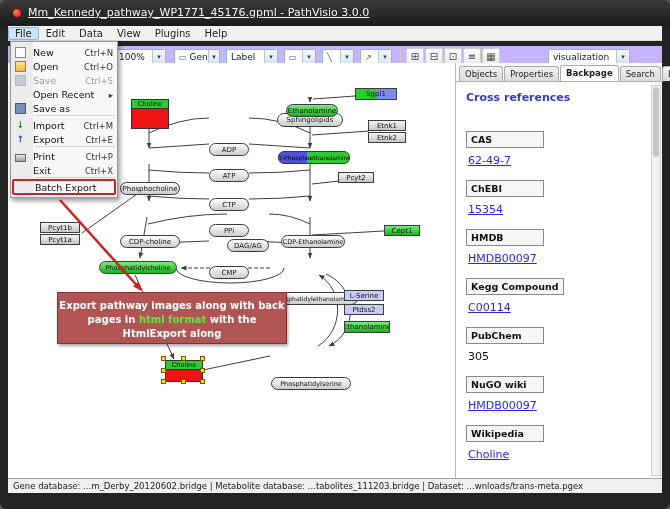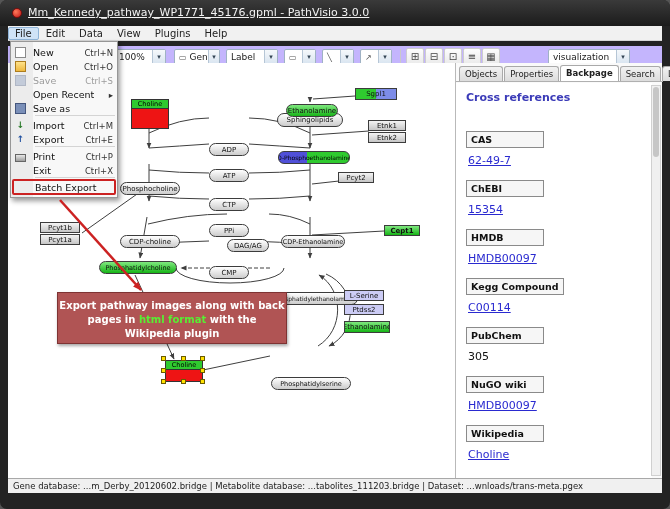--- a/index.html
+++ b/index.html
@@ -213,21 +213,21 @@
     <div class="pn gene" style="left:360px;top:69px;width:38px;height:11px;">Etnk2</div>
     <div class="pn met" style="left:201px;top:75px;width:40px;height:13px;">ATP</div>
     <div class="pn met" style="left:112px;top:88px;width:60px;height:13px;">Phosphocholine</div>
     <div class="pn split-bg" style="left:270px;top:88px;width:72px;height:13px;font-size:6px;">O-Phosphoethanolamine</div>
     <div class="pn met" style="left:201px;top:104px;width:40px;height:13px;">CTP</div>
     <div class="pn gene" style="left:330px;top:109px;width:36px;height:11px;">Pcyt2</div>
     <div class="pn met" style="left:201px;top:130px;width:40px;height:13px;">PPi</div>
     <div class="pn met" style="left:112px;top:141px;width:60px;height:13px;">CDP-choline</div>
     <div class="pn met" style="left:219px;top:145px;width:42px;height:13px;">DAG/AG</div>
     <div class="pn met" style="left:273px;top:141px;width:64px;height:13px;font-size:6.5px;">CDP-Ethanolamine</div>
-    <div class="pn gene ngreenbox" style="left:376px;top:162px;width:36px;height:11px;font-weight:bold;">Cept1</div>
+    <div class="pn gene ngreenbox" style="left:376px;top:162px;width:36px;height:11px;">Cept1</div>
     <div class="pn gene" style="left:32px;top:159px;width:40px;height:11px;">Pcyt1b</div>
     <div class="pn gene" style="left:32px;top:171px;width:40px;height:11px;">Pcyt1a</div>
     <div class="pn met" style="left:201px;top:172px;width:40px;height:13px;">CMP</div>
     <div class="pn ngreen" style="left:91px;top:198px;width:78px;height:13px;font-size:6.5px;">Phosphatidylcholine</div>
     <div class="pn met" style="left:262px;top:198px;width:88px;height:13px;font-size:6px;">Phosphatidylethanolamine</div>
     <div class="pn met" style="left:183px;top:217px;width:32px;height:13px;">SAH</div>
     <div class="pn met" style="left:223px;top:217px;width:32px;height:13px;">SAM</div>
     <div class="pn lav" style="left:336px;top:227px;width:40px;height:11px;">L-Serine</div>
     <div class="pn lav" style="left:336px;top:241px;width:40px;height:11px;">Ptdss2</div>
     <div class="pn ngreenbox" style="left:336px;top:258px;width:46px;height:12px;">Ethanolamine</div>
@@ -242,21 +242,21 @@
     <div class="hd" style="left:192px;top:293px;"></div>
     <div class="hd" style="left:153px;top:305px;"></div>
     <div class="hd" style="left:192px;top:305px;"></div>
     <div class="hd" style="left:153px;top:316px;"></div>
     <div class="hd" style="left:173px;top:316px;"></div>
     <div class="hd" style="left:192px;top:316px;"></div>
 
     <div class="callout">
       <div>Export pathway images along with back</div>
       <div><span>pages in </span><span class="hl">html format</span><span> with the</span></div>
-      <div>Wikipedia plugin</div>
+      <div>HtmlExport along</div>
     </div>
   </div>
 
   <div class="sidepanel">
     <div class="tabs">
       <span class="tab">Objects</span>
       <span class="tab">Properties</span>
       <span class="tab active">Backpage</span>
       <span class="tab">Search</span>
       <span class="tab">Legend</span>

